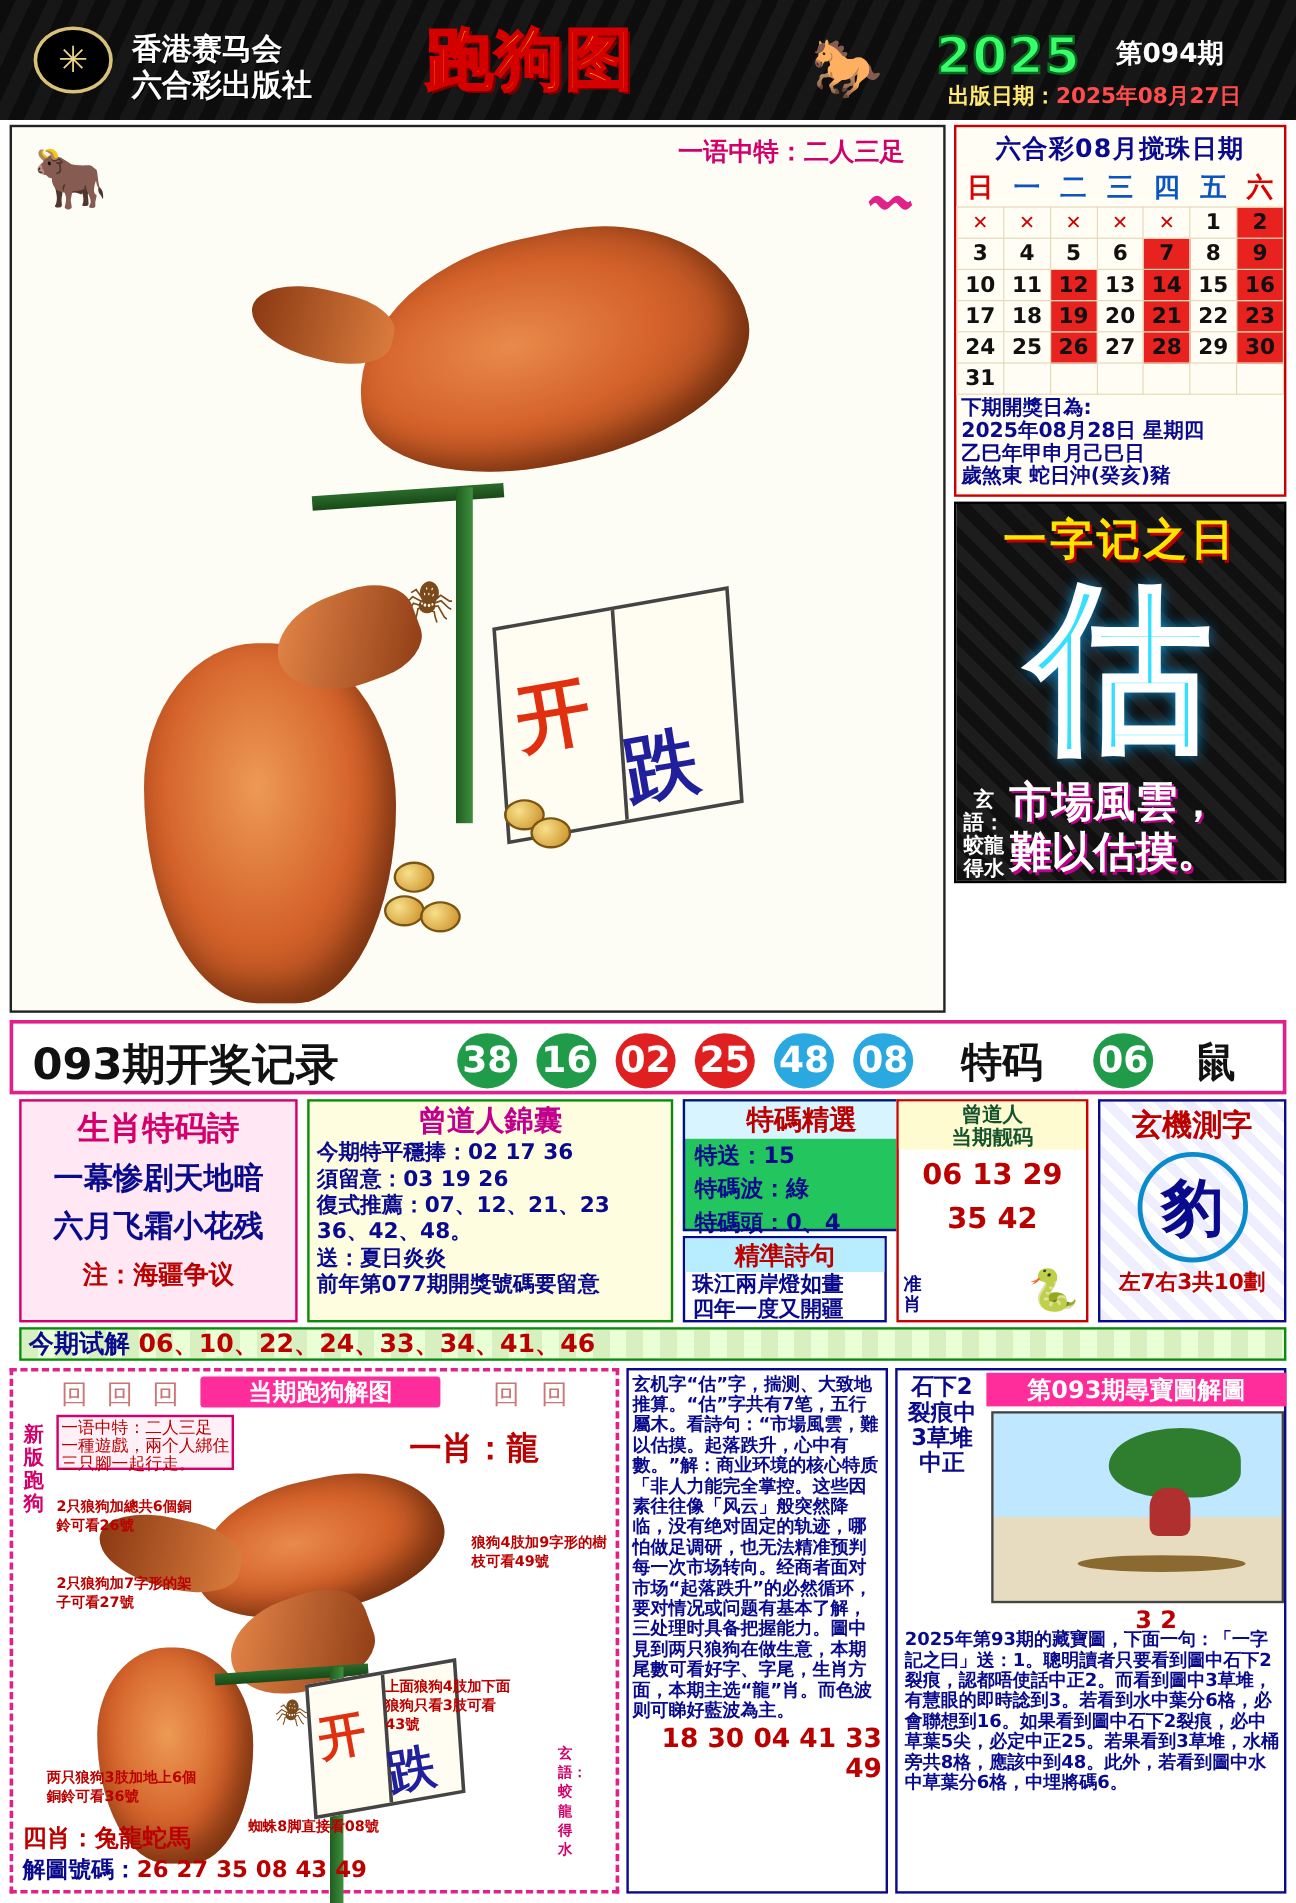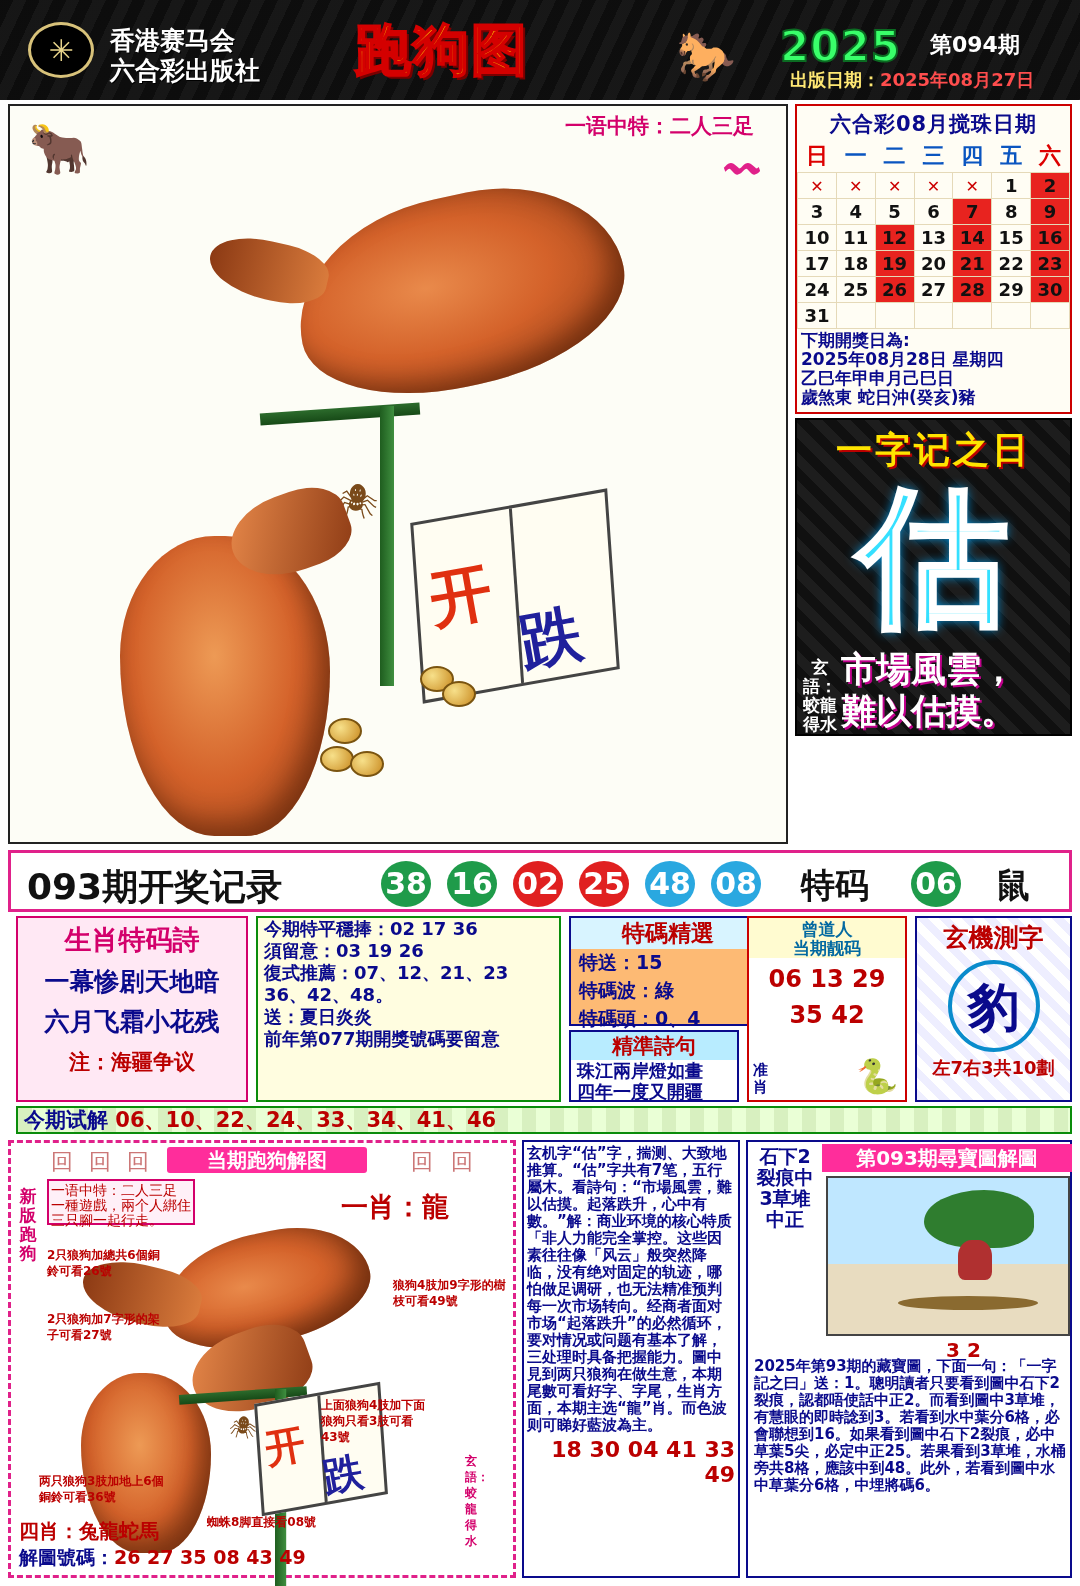--- a/index.html
+++ b/index.html
@@ -220,29 +220,29 @@
   .box{ position:absolute; border:2px solid #4d7c0f; }
   .b1{ left:8px; top:0; width:232px; height:186px; background:#ffe8f4; border-color:#d3006b; }
   .b1 .t{ text-align:center; font-size:27px; font-weight:bold; color:#d3006b; margin-top:4px; }
   .b1 .l{ text-align:center; font-size:25px; font-weight:bold; color:#0a0a8c; margin-top:7px; }
   .b1 .note{ text-align:center; font-size:21px; font-weight:bold; color:#b00; margin-top:10px; }
 
   .b2{ left:248px; top:0; width:305px; height:186px; background:#fffde0; border-color:#0a8c0a; }
   .b2 .t{ text-align:center; font-size:24px; font-weight:bold; color:#c0008c; }
   .b2 .row{ font-size:18px; color:#0a0a8c; padding:0 6px; line-height:22px; font-weight:bold;}
 
-  .b3{ left:561px; top:0; width:198px; height:110px; background:#fdba74; border-color:#0a0a8c; }
+  .b3{ left:561px; top:0; width:198px; height:110px; background:#22c55e; border-color:#0a0a8c; }
   .b3 .t{ text-align:center; font-size:23px; font-weight:bold; color:#b00; background:#d8f4ff; }
   .b3 .row{ font-size:19px; color:#0a0a8c; padding:1px 8px; font-weight:bold; }
   .b4{ left:561px; top:114px; width:170px; height:72px; background:#fff; border-color:#0a0a8c; }
   .b4 .t{ text-align:center; font-size:21px; font-weight:bold; color:#b00; background:#b8ecff; }
   .b4 .row{ font-size:18px; color:#0a0a8c; padding:0 6px; font-weight:bold; line-height:21px;}
 
   .b5{ left:739px; top:0; width:160px; height:186px; background:#fff; border-color:#c00; }
-  .b5 .t{ text-align:center; font-size:17px; font-weight:bold; color:#0369a1; background:#fffbd0; line-height:19px; padding-top:2px;}
+  .b5 .t{ text-align:center; font-size:17px; font-weight:bold; color:#14532d; background:#fffbd0; line-height:19px; padding-top:2px;}
   .b5 .nums{ text-align:center; font-size:24px; font-weight:bold; color:#b00; margin-top:6px; line-height:30px; }
   .b5 .zx{ position:absolute; left:4px; bottom:4px; font-size:15px; color:#0a0a8c; font-weight:bold; width:26px; line-height:17px;}
   .b5 .snake{ position:absolute; right:6px; bottom:4px; font-size:34px; }
 
   .b6{ left:907px; top:0; width:157px; height:186px; background:repeating-linear-gradient(45deg,#eef 0 8px,#fff 8px 16px); border-color:#0a0a8c; }
   .b6 .t{ text-align:center; font-size:25px; font-weight:bold; color:#b00; margin-top:3px; }
   .b6 .circle{
     width:92px; height:92px; border-radius:50%; border:4px solid #0a8ccc;
     margin:6px auto 0; text-align:center; line-height:86px; font-size:52px; font-weight:bold; color:#0a0a8c;
   }
@@ -482,20 +482,21 @@
   <div class="mid">
 
     <div class="box b1">
       <div class="t">生肖特码詩</div>
       <div class="l">一幕惨剧天地暗</div>
       <div class="l">六月飞霜小花残</div>
       <div class="note">注：海疆争议</div>
     </div>
 
     <div class="box b2">
+      <div class="t">曾道人錦囊</div>
       <div class="row">今期特平穩捧：02  17  36</div>
       <div class="row">須留意：03  19  26</div>
       <div class="row">復式推薦：07、12、21、23</div>
       <div class="row">36、42、48。</div>
       <div class="row">送：夏日炎炎</div>
       <div class="row">前年第077期開獎號碼要留意</div>
     </div>
 
     <div class="box b3">
       <div class="t">特碼精選</div>

